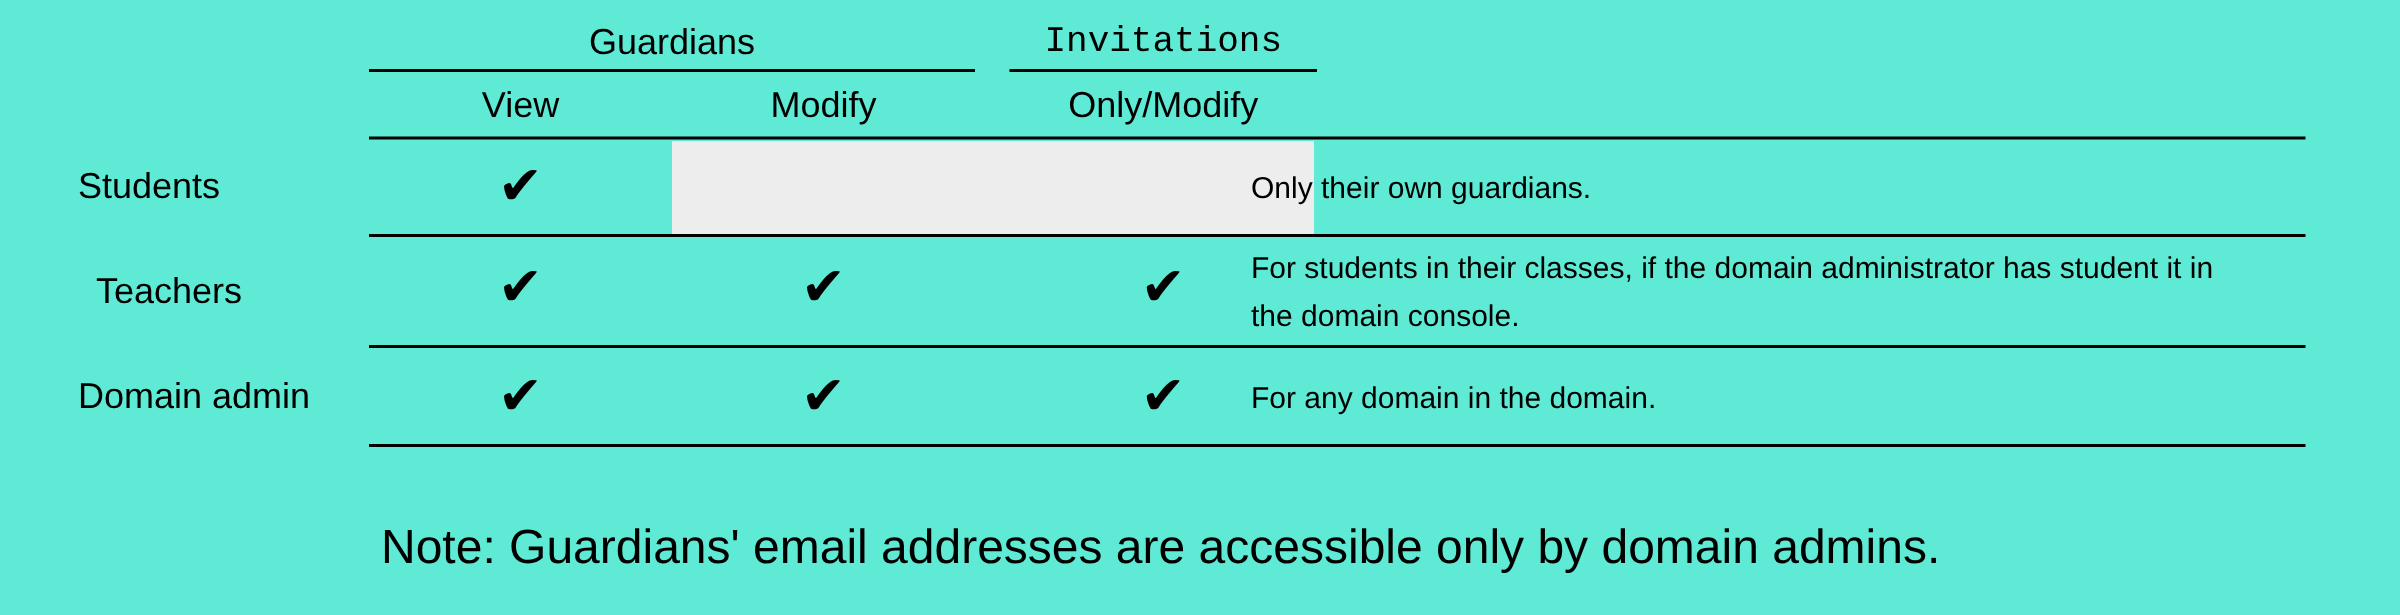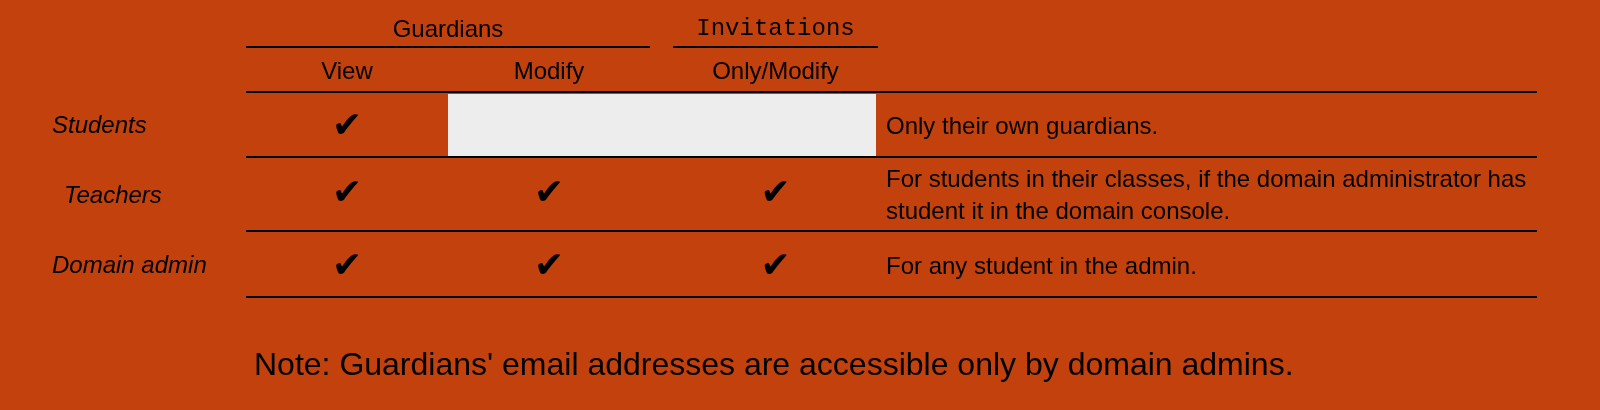--- a/index.html
+++ b/index.html
@@ -1,18 +1,18 @@
 <!DOCTYPE html>
 <html><head>
 <meta charset="utf-8">
 <style>
   html,body{margin:0;padding:0;}
   body{background:#ffffff;}
   .stage{
-    position:relative;width:1600px;height:410px;background:#c2410c;
+    position:relative;width:1600px;height:410px;background:#5eead4;
     font-family:"Liberation Sans","DejaVu Sans",sans-serif;color:#000000;
     overflow:hidden;
   }
   .abs{position:absolute;}
   .txt{font-size:24px;line-height:28px;white-space:nowrap;}
   .center{text-align:center;}
   
   .grp-guardians{left:246px;top:15px;width:404px;}
   .grp-invitations{left:673px;top:15px;width:205px;font-family:Liberation Mono, monospace;}
   
@@ -26,32 +26,32 @@
   .c3{left:673px;width:205px;}
   
   .hl{left:246px;width:1291px;}
   .hl1{top:91px;}
   .hl2{top:156px;}
   .hl3{top:230px;}
   .hl4{top:296px;}
   
   .shade{left:448px;top:93.5px;width:428px;height:62.5px;}
   
-  .rowlabel{left:52px;font-style:italic;}
+  .rowlabel{left:52px;}
   .rl1{top:111px;}
   .rl2{top:181px;margin-left:12px;}
   .rl3{top:251px;}
   
   .check{height:40px;line-height:40px;font-size:36px;font-weight:bold;
          font-family:"DejaVu Sans",sans-serif;text-align:center;}
   .cr1{top:105px;}
   .cr2{top:172px;}
   .cr3{top:245px;}
   
-  .note{left:886px;width:660px;font-size:24px;line-height:32px;}
+  .note{left:834px;width:660px;font-size:20px;line-height:32px;}
   .n1{top:110px;}
   .n2{top:163px;}
   .n3{top:250px;}
   
   .footnote{left:254px;top:350px;font-size:32px;line-height:28px;white-space:nowrap;}
 </style>
 </head>
 <body>
 
 <div class="stage">
@@ -82,17 +82,17 @@
   <div class="abs txt rowlabel rl2">Teachers</div>
   <div class="abs check c1 cr2">✔</div>
   <div class="abs check c2 cr2">✔</div>
   <div class="abs check c3 cr2">✔</div>
   <div class="abs note n2">For students in their classes, if the domain administrator has student it in the domain console.</div>
 
   <div class="abs txt rowlabel rl3">Domain admin</div>
   <div class="abs check c1 cr3">✔</div>
   <div class="abs check c2 cr3">✔</div>
   <div class="abs check c3 cr3">✔</div>
-  <div class="abs note n3">For any student in the admin.</div>
+  <div class="abs note n3">For any domain in the domain.</div>
 
   <div class="abs footnote">Note: Guardians' email addresses are accessible only by domain admins.</div>
 
 </div>
 
 </body></html>

